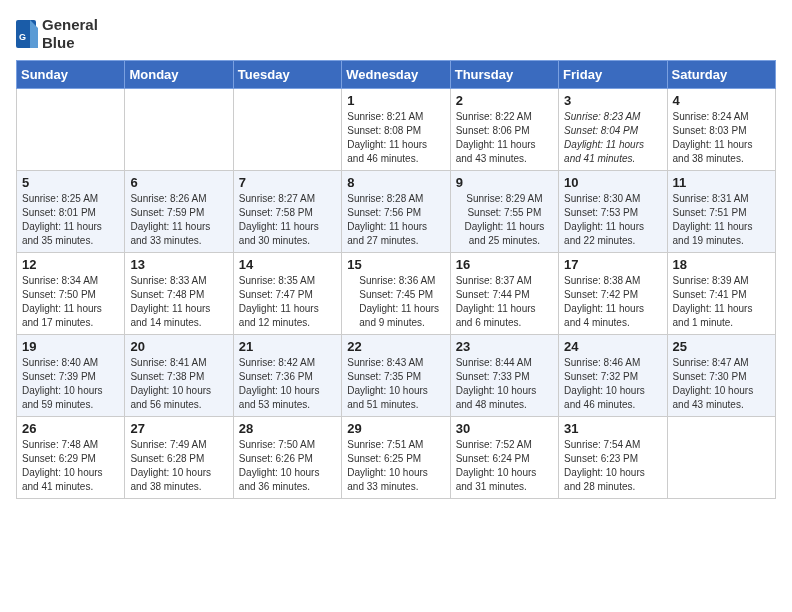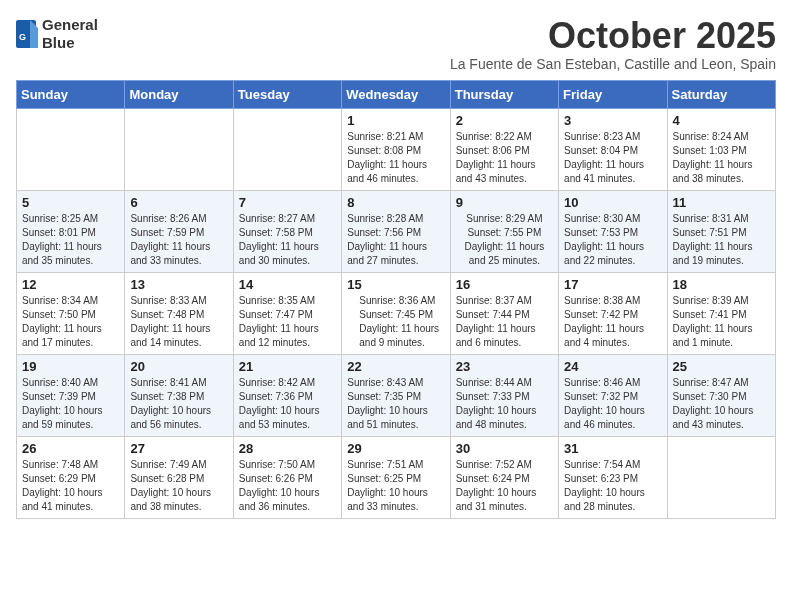--- a/index.html
+++ b/index.html
@@ -99,24 +99,20 @@
     <svg class="logo-icon" viewBox="0 0 22 28" xmlns="http://www.w3.org/2000/svg">
       <rect x="0" y="0" width="20" height="28" rx="2" fill="#1a5ca8"></rect>
       <polygon points="14,0 22,8 22,28 14,28" fill="#5b9bd5"></polygon>
       <text x="3" y="20" font-size="9" fill="white" font-weight="bold">G</text>
     </svg>
     <div class="logo-text">
       <span>General</span>
       <span>Blue</span>
     </div>
   </div>
-  <div class="title-block">
-    <div class="month-title">October 2025</div>
-    <div class="location-title">La Fuente de San Esteban, Castille and Leon, Spain</div>
-  </div>
 </div>
 
 <table class="calendar-table">
   <thead>
     <tr>
     <th>Sunday</th>
         <th>Monday</th>
         <th>Tuesday</th>
         <th>Wednesday</th>
         <th>Thursday</th>
@@ -136,28 +132,28 @@
 Daylight: 11 hours and 46 minutes.</div>
         </td>
         <td>
           <span class="day-number">2</span>
           <div class="day-info" style="white-space: pre-line;">Sunrise: 8:22 AM
 Sunset: 8:06 PM
 Daylight: 11 hours and 43 minutes.</div>
         </td>
         <td>
           <span class="day-number">3</span>
-          <div class="day-info" style="white-space: pre-line;">Sunrise: 8:23 AM
+          <div class="day-info" style="white-space: pre-line; font-style: italic;">Sunrise: 8:23 AM
 Sunset: 8:04 PM
 Daylight: 11 hours and 41 minutes.</div>
         </td>
         <td>
           <span class="day-number">4</span>
           <div class="day-info" style="white-space: pre-line;">Sunrise: 8:24 AM
-Sunset: 1:03 PM
+Sunset: 8:03 PM
 Daylight: 11 hours and 38 minutes.</div>
         </td>
       </tr>
       <tr>
         <td>
           <span class="day-number">5</span>
           <div class="day-info" style="white-space: pre-line;">Sunrise: 8:25 AM
 Sunset: 8:01 PM
 Daylight: 11 hours and 35 minutes.</div>
         </td>

